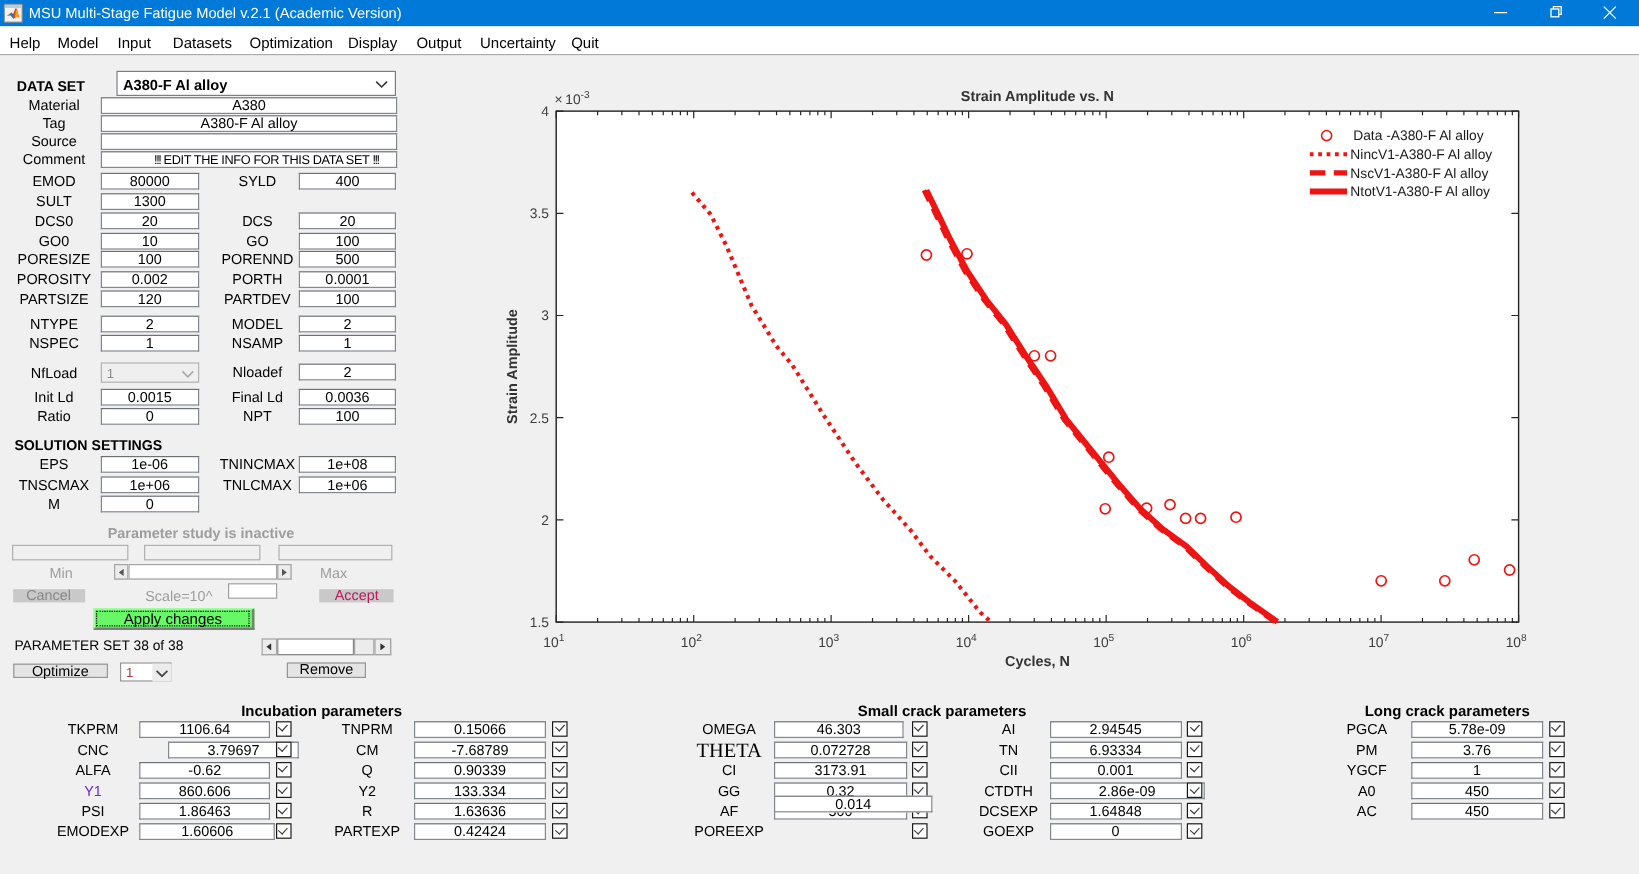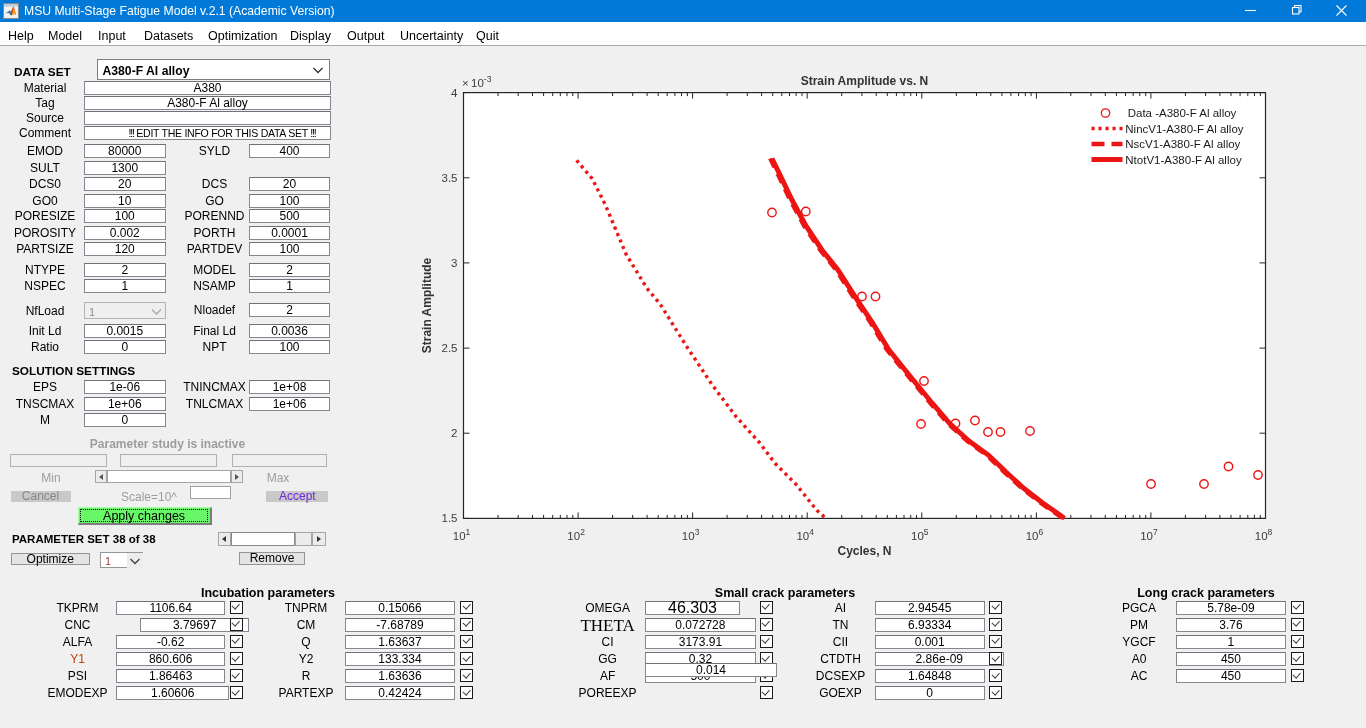--- a/index.html
+++ b/index.html
@@ -130,25 +130,25 @@
     </svg>
 <div class="abs" style="left:12px;top:0;width:124px;height:13px;background:#fff;border:1px solid #a5a5a5;"></div>
 <div class="abs" style="left:136px;top:0;width:12px;height:13px;background:#ececec;border:1px solid #a5a5a5;"></div>
 <svg class="abs" style="left:139px;top:3.5px;" width="6" height="6" viewBox="0 0 6 6">
       <path d="M1 0 L5 3 L1 6 Z" fill="#555"></path>
     </svg>
 </div>
 <div class="abs" style="left:10.5px;top:491px;width:60px;height:10.5px;background:#c9c9c9;color:#878787;font-size:12px;line-height:10px;text-align:center;">Cancel</div>
 <div class="gt" style="left:120px;top:490px;width:58px;">Scale=10^</div>
 <div class="abs" style="left:189.6px;top:486.2px;width:41.5px;height:13px;background:#fff;border:1px solid #a0a0a0;"></div>
-<div class="abs" style="left:266.3px;top:491px;width:62px;height:10.5px;background:#c9c9c9;color:#6d28d9;font-size:12px;line-height:10px;text-align:center;">Accept</div>
+<div class="abs" style="left:266.3px;top:491px;width:62px;height:10.5px;background:#c9c9c9;color:#be185d;font-size:12px;line-height:10px;text-align:center;">Accept</div>
 <div class="abs" style="left:77.6px;top:507px;width:134px;height:18px;background:#67f767;border-right:2px solid #7c7c7c;border-bottom:2px solid #7c7c7c;border-top:1px solid #a7ffa7;border-left:1px solid #a7ffa7;">
 <div class="abs" style="left:1.5px;top:1px;right:1.5px;bottom:1px;border:1px dotted #000;font-size:12.5px;text-align:center;line-height:13px;color:#000;">Apply changes</div>
 </div>
-<div class="abs" style="left:12px;top:532.5px;font-size:11.5px;font-weight:bold;">PARAMETER SET 38 of 38</div>
+<div class="abs" style="left:12px;top:532.5px;font-size:11.5px;font-weight:normal;">PARAMETER SET 38 of 38</div>
 <div class="abs" style="left:217.8px;top:532px;width:108.5px;height:14px;border-right:1.5px solid #888;border-bottom:1.5px solid #888;">
 <div class="abs" style="left:0;top:0;width:13px;height:14px;background:#ececec;border:1px solid #a5a5a5;"></div>
 <svg class="abs" style="left:3.5px;top:4px;" width="6" height="6" viewBox="0 0 6 6">
       <path d="M5 0 L1 3 L5 6 Z" fill="#333"></path>
     </svg>
 <div class="abs" style="left:13px;top:0;width:64px;height:14px;background:#fff;border:1px solid #8a8a8a;"></div>
 <div class="abs" style="left:77px;top:0;width:17px;height:14px;background:#ececec;border:1px solid #a5a5a5;"></div>
 <div class="abs" style="left:94px;top:0;width:14.5px;height:14px;background:#ececec;border:1px solid #a5a5a5;"></div>
 <svg class="abs" style="left:98.5px;top:4px;" width="6" height="6" viewBox="0 0 6 6">
       <path d="M1 0 L5 3 L1 6 Z" fill="#333"></path>
@@ -175,42 +175,42 @@
 <div class="lbl" style="left:22.5px;top:618.8px;width:110px;color:#000;font-size:12px;">CNC</div>
 <div class="fld" style="left:116.2px;top:617.8px;width:108.9px;height:14px;line-height:12px;font-size:12px;margin-left:24px;">3.79697</div>
 <div class="cb" style="left:229.7px;top:617.8px;"></div>
 <div class="lbl" style="left:251.0px;top:618.8px;width:110px;color:#000;font-size:12px;">CM</div>
 <div class="fld" style="left:345.0px;top:617.8px;width:110.0px;height:14px;line-height:12px;font-size:12px;">-7.68789</div>
 <div class="cb" style="left:460.0px;top:617.8px;"></div>
 <div class="lbl" style="left:22.5px;top:635.9px;width:110px;color:#000;font-size:12px;">ALFA</div>
 <div class="fld" style="left:116.2px;top:634.9px;width:108.9px;height:14px;line-height:12px;font-size:12px;">-0.62</div>
 <div class="cb" style="left:229.7px;top:634.9px;"></div>
 <div class="lbl" style="left:251.0px;top:635.9px;width:110px;color:#000;font-size:12px;">Q</div>
-<div class="fld" style="left:345.0px;top:634.9px;width:110.0px;height:14px;line-height:12px;font-size:12px;">1.63637</div>
+<div class="fld" style="left:345.0px;top:634.9px;width:110.0px;height:14px;line-height:12px;font-size:12px;">0.90339</div>
 <div class="cb" style="left:460.0px;top:634.9px;"></div>
-<div class="lbl" style="left:22.5px;top:653.0px;width:110px;color:#c2410c;font-size:12px;">Y1</div>
+<div class="lbl" style="left:22.5px;top:653.0px;width:110px;color:#6d28d9;font-size:12px;">Y1</div>
 <div class="fld" style="left:116.2px;top:652.0px;width:108.9px;height:14px;line-height:12px;font-size:12px;">860.606</div>
 <div class="cb" style="left:229.7px;top:652.0px;"></div>
 <div class="lbl" style="left:251.0px;top:653.0px;width:110px;color:#000;font-size:12px;">Y2</div>
 <div class="fld" style="left:345.0px;top:652.0px;width:110.0px;height:14px;line-height:12px;font-size:12px;">133.334</div>
 <div class="cb" style="left:460.0px;top:652.0px;"></div>
 <div class="lbl" style="left:22.5px;top:670.1px;width:110px;color:#000;font-size:12px;">PSI</div>
 <div class="fld" style="left:116.2px;top:669.1px;width:108.9px;height:14px;line-height:12px;font-size:12px;">1.86463</div>
 <div class="cb" style="left:229.7px;top:669.1px;"></div>
 <div class="lbl" style="left:251.0px;top:670.1px;width:110px;color:#000;font-size:12px;">R</div>
 <div class="fld" style="left:345.0px;top:669.1px;width:110.0px;height:14px;line-height:12px;font-size:12px;">1.63636</div>
 <div class="cb" style="left:460.0px;top:669.1px;"></div>
 <div class="lbl" style="left:22.5px;top:687.2px;width:110px;color:#000;font-size:12px;">EMODEXP</div>
 <div class="fld" style="left:116.2px;top:686.2px;width:113px;height:14px;line-height:12px;font-size:12px;">1.60606</div>
 <div class="cb" style="left:229.7px;top:686.2px;"></div>
 <div class="lbl" style="left:251.0px;top:687.2px;width:110px;color:#000;font-size:12px;">PARTEXP</div>
 <div class="fld" style="left:345.0px;top:686.2px;width:110.0px;height:14px;line-height:12px;font-size:12px;">0.42424</div>
 <div class="cb" style="left:460.0px;top:686.2px;"></div>
 <div class="lbl" style="left:552.6px;top:601.7px;width:110px;color:#000;font-size:12px;">OMEGA</div>
-<div class="fld" style="left:645.0px;top:600.7px;width:95px;height:14px;line-height:12px;font-size:16px;">46.303</div>
+<div class="fld" style="left:645.0px;top:600.7px;width:108px;height:14px;line-height:12px;font-size:12px;">46.303</div>
 <div class="cb" style="left:759.5px;top:600.7px;"></div>
 <div class="lbl" style="left:785.5px;top:601.7px;width:110px;color:#000;font-size:12px;">AI</div>
 <div class="fld" style="left:874.8px;top:600.7px;width:109.8px;height:14px;line-height:12px;font-size:12px;">2.94545</div>
 <div class="cb" style="left:989.0px;top:600.7px;"></div>
 <div class="lbl" style="left:552.6px;top:618.8px;width:110px;color:#000;font-size:17px;font-family:Liberation Serif, serif;">THETA</div>
 <div class="fld" style="left:645.0px;top:617.8px;width:110.8px;height:14px;line-height:12px;font-size:12px;">0.072728</div>
 <div class="cb" style="left:759.5px;top:617.8px;"></div>
 <div class="lbl" style="left:785.5px;top:618.8px;width:110px;color:#000;font-size:12px;">TN</div>
 <div class="fld" style="left:874.8px;top:617.8px;width:109.8px;height:14px;line-height:12px;font-size:12px;">6.93334</div>
 <div class="cb" style="left:989.0px;top:617.8px;"></div>

